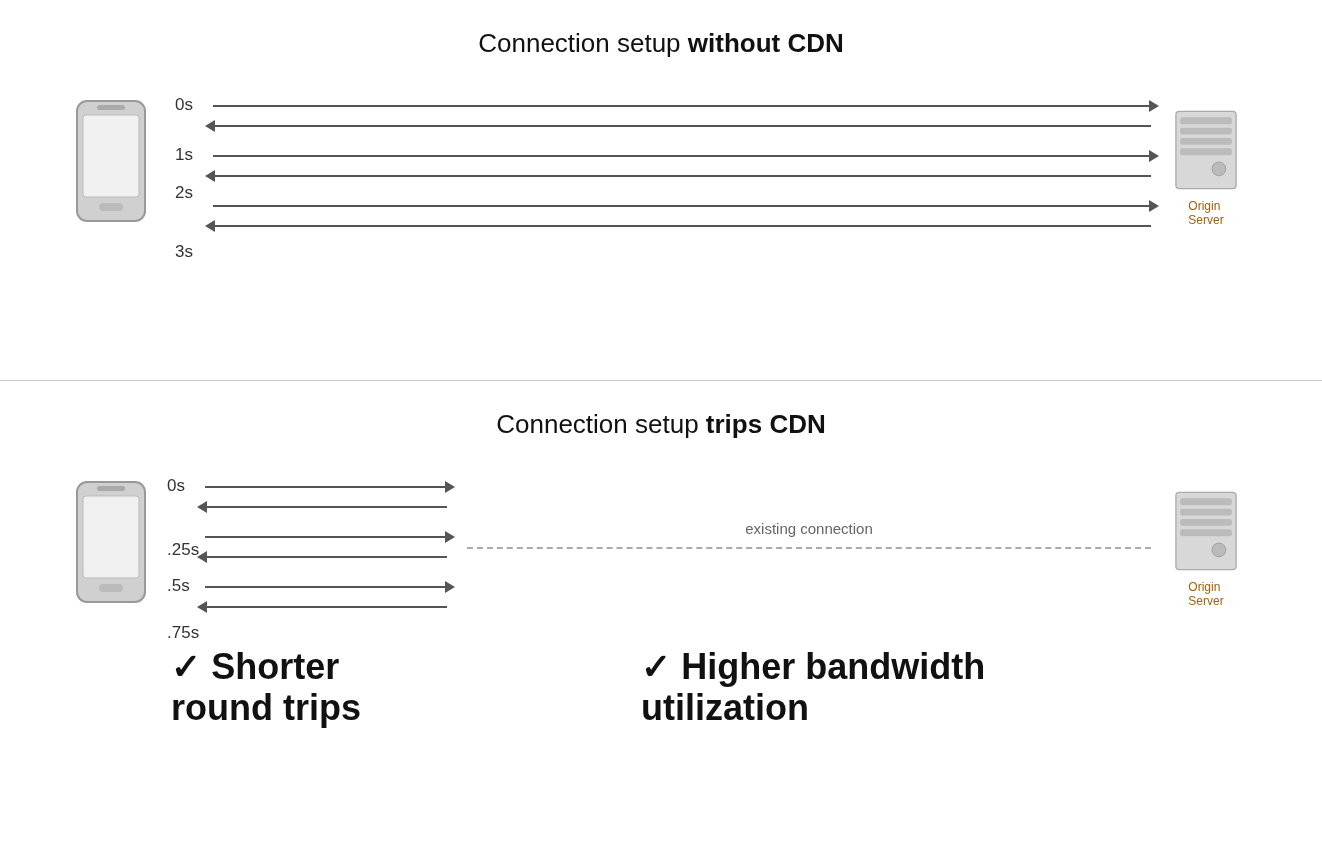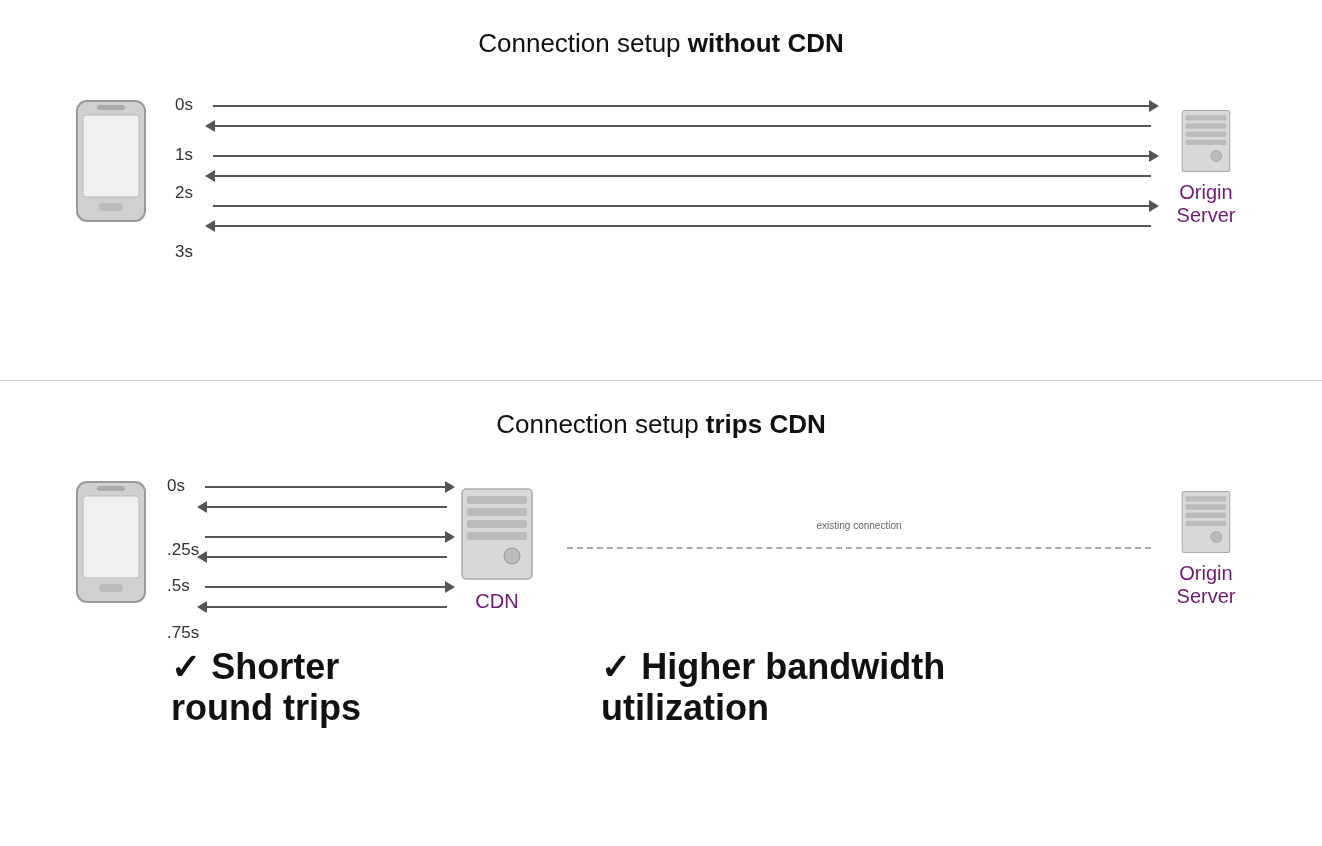--- a/index.html
+++ b/index.html
@@ -57,23 +57,22 @@
     
     .server-icon {
       width: 90px;
       height: 120px;
       flex-shrink: 0;
       display: flex;
       flex-direction: column;
       align-items: center;
     }
     .server-label {
-      font-size: 20px;
-      color: #701a75;
-      text-align: center;
+      font-size: 12px;
+      color: #a16207;
       margin-top: 6px;
     }
 
     
     .timeline-area {
       flex: 1;
       position: relative;
       height: 160px;
       margin-right: 10px;
     }
@@ -161,31 +160,32 @@
       left: 0;
       right: 0;
       border-top: 2px dashed #aaa;
       transform: translateY(-50%);
     }
     .existing-label {
       position: absolute;
       top: calc(50% - 28px);
       left: 50%;
       transform: translateX(-50%);
-      font-size: 10px;
+      font-size: 15px;
       color: #666;
       white-space: nowrap;
     }
 
     
     .benefits-row {
       display: flex;
       width: 1180px;
       margin-top: 18px;
       align-items: flex-start;
+      gap: 40px;
     }
     .benefit-left {
       width: 500px;
       padding-left: 100px;
     }
     .benefit-right {
       flex: 1;
       padding-left: 30px;
     }
     .benefit-text {
@@ -281,31 +281,20 @@
         <div class="arrow-line right" style="top:68px; width: calc(100% - 38px);"></div>
         <div class="arrow-line left" style="top:88px; width: calc(100% - 38px);"></div>
 
         <span class="time-label" style="top:108px;">.5s</span>
         <div class="arrow-line right" style="top:118px; width: calc(100% - 38px);"></div>
         <div class="arrow-line left" style="top:138px; width: calc(100% - 38px);"></div>
 
         <span class="time-label" style="top:155px;">.75s</span>
       </div>
 
-      <div class="cdn-server">
-        <svg width="80" height="100" viewBox="0 0 80 100">
-          <rect x="5" y="5" width="70" height="90" rx="4" fill="#d8d8d8" stroke="#aaa" stroke-width="1.5"></rect>
-          <rect x="10" y="12" width="60" height="8" rx="2" fill="#bbb"></rect>
-          <rect x="10" y="24" width="60" height="8" rx="2" fill="#bbb"></rect>
-          <rect x="10" y="36" width="60" height="8" rx="2" fill="#bbb"></rect>
-          <rect x="10" y="48" width="60" height="8" rx="2" fill="#bbb"></rect>
-          <circle cx="55" cy="72" r="8" fill="#bbb" stroke="#999" stroke-width="1"></circle>
-        </svg>
-        <div class="server-label">CDN</div>
-      </div>
 
       <div class="existing-connection-area" style="flex:1; margin: 0 10px;">
         <div class="existing-label">existing connection</div>
         <div class="dotted-line"></div>
       </div>
 
       <div class="server-icon">
         <svg width="80" height="100" viewBox="0 0 80 100">
           <rect x="5" y="5" width="70" height="90" rx="4" fill="#d8d8d8" stroke="#aaa" stroke-width="1.5"></rect>
           <rect x="10" y="12" width="60" height="8" rx="2" fill="#bbb"></rect>

